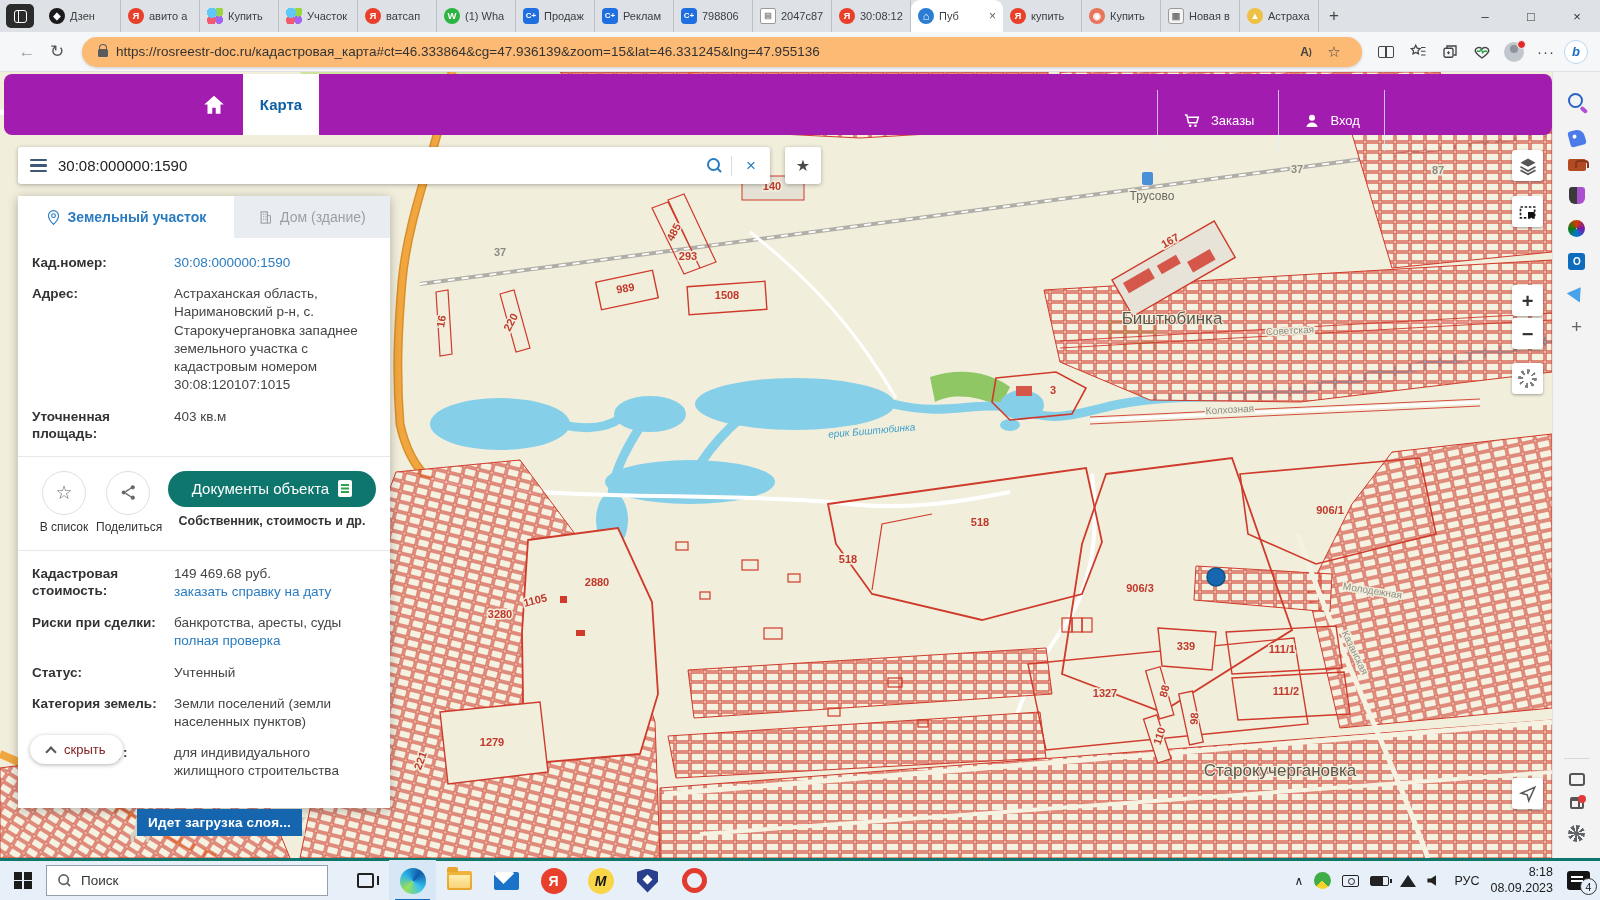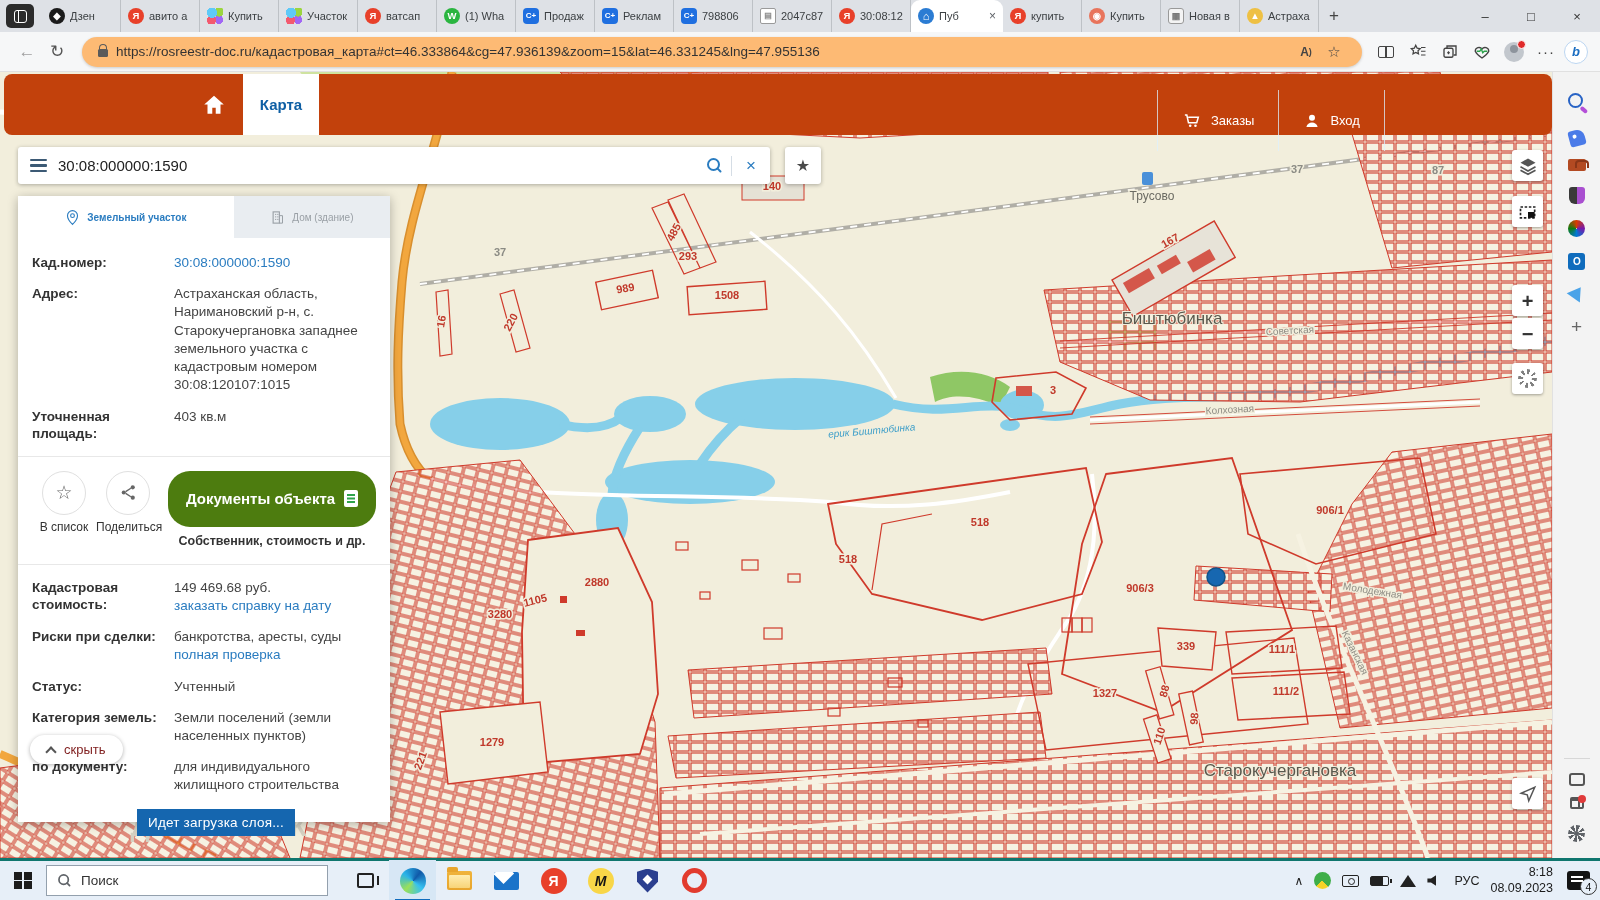--- a/index.html
+++ b/index.html
@@ -62,63 +62,63 @@
   .site{position:absolute;top:72px;left:0;width:1552px;bottom:42px;overflow:hidden;background:#f2eedc}
   svg.map{position:absolute;left:0;top:0}
   text{font-family:"Liberation Sans",sans-serif}
   .ml{fill:#c0392b;font-size:11px;font-weight:bold;paint-order:stroke;stroke:#f2eedc;stroke-width:3px}
   .ml.gray{fill:#8b8b84}
   .ml.city{fill:#59574d;font-size:17px;font-weight:normal;stroke-width:2px}
   .ml.place{fill:#6b6b63;font-size:12px;font-weight:normal}
   .ml.street{fill:#8f8d85;font-size:10px;font-weight:normal}
   .ml.water{fill:#3f9fc9;font-size:10px;font-style:italic;font-weight:normal;stroke:none}
 
-  .site-header{position:absolute;top:2px;left:4px;width:1548px;height:61px;background:#c2410c;border-radius:8px;z-index:5}
+  .site-header{position:absolute;top:2px;left:4px;width:1548px;height:61px;background:#a21caf;border-radius:8px;z-index:5}
   .hdr-home{position:absolute;left:181px;top:0;width:58px;height:100%;display:flex;align-items:center;justify-content:center;cursor:pointer}
   .hdr-tab{position:absolute;left:239px;top:0;width:76px;height:100%;background:#fff;color:#0e5fa4;font-weight:bold;font-size:15px;display:flex;align-items:center;justify-content:center;cursor:pointer}
   .hdr-right{position:absolute;left:1153px;top:16px;height:100%;display:flex}
   .hdr-btn{border-left:1px solid rgba(220,240,255,.75);padding:0 24px;display:flex;align-items:center;gap:9px;color:#fff;font-size:13px;cursor:pointer}
   .hdr-btn:last-child{border-right:1px solid rgba(220,240,255,.75)}
 
   .searchbar{position:absolute;left:18px;top:75px;width:752px;height:37px;background:#fff;border-radius:3px;box-shadow:0 1px 4px rgba(0,0,0,.3);display:flex;align-items:center;z-index:6}
   .burger{width:40px;display:flex;flex-direction:column;gap:3px;align-items:center;cursor:pointer}
   .burger i{display:block;width:17px;height:2.6px;background:#3c5a75;border-radius:1px}
   .s-input{flex:1;font-size:15px;color:#222;border:none;outline:none;font-family:"Liberation Sans",sans-serif}
   .s-mag{width:34px;display:flex;align-items:center;justify-content:center;cursor:pointer;color:#2a7cc0}
   .mag{position:relative;width:15px;height:15px}
   .mag::before{content:"";position:absolute;width:9px;height:9px;border:2px solid currentColor;border-radius:50%;left:0;top:0}
   .mag::after{content:"";position:absolute;width:6px;height:2.2px;background:currentColor;transform:rotate(45deg);left:9px;top:11px;border-radius:1px}
   .s-div{width:1px;height:20px;background:#d5dde5}
   .s-close{width:38px;text-align:center;font-size:17px;color:#2a7cc0;cursor:pointer}
   .fav-box{position:absolute;left:785px;top:75px;width:36px;height:37px;background:#fff;border-radius:3px;box-shadow:0 1px 4px rgba(0,0,0,.3);display:flex;align-items:center;justify-content:center;font-size:16px;color:#4a4a4a;cursor:pointer;z-index:6}
 
   .panel{position:absolute;left:18px;top:124px;width:372px;z-index:6;box-shadow:0 2px 10px rgba(0,0,0,.28)}
   .ptabs{display:flex;height:42px}
-  .ptab{display:flex;align-items:center;justify-content:center;gap:7px;font-size:10px;cursor:pointer}
+  .ptab{display:flex;align-items:center;justify-content:center;gap:7px;font-size:14px;cursor:pointer}
   .ptab.t1{width:58%;background:#fff;color:#2a7cc0;font-weight:bold}
   .ptab.t2{width:42%;background:#e9edf1;color:#9aa0a6}
   .pbody{background:#fff;padding:16px 14px 14px}
   .prow{display:flex;margin-bottom:13px;font-size:13.5px}
   .plabel{width:142px;flex:none;font-weight:bold;color:#333;line-height:1.3}
   .pval{color:#444;line-height:1.35}
   .pval.link, .plink{color:#2a7cc0;cursor:pointer}
   .psep{height:1px;background:#e8e8e8;margin:4px -14px 14px}
   .pactions{display:flex;align-items:flex-start;margin:2px 0 16px}
   .circ-btn{width:64px;text-align:center;cursor:pointer}
   .circ{width:44px;height:44px;border-radius:50%;border:1px solid #e0e0e0;display:flex;align-items:center;justify-content:center;margin:0 auto 5px;font-size:19px;color:#666;background:#fff}
   .circ-label{font-size:12px;color:#333}
   .docs-wrap{flex:1;margin-left:8px;text-align:center}
-  .docs-btn{height:56px;border-radius:22px;background:#4d7c0f;color:#fff;font-weight:bold;font-size:15px;display:flex;align-items:center;justify-content:center;gap:9px;cursor:pointer;border:none;width:100%}
+  .docs-btn{height:36px;border-radius:22px;background:#0f766e;color:#fff;font-weight:normal;font-size:15px;display:flex;align-items:center;justify-content:center;gap:9px;cursor:pointer;border:none;width:100%}
   .doc-ic{width:14px;height:17px;background:#fff;border-radius:2px;position:relative;flex:none}
   .doc-ic::after{content:"";position:absolute;left:3px;top:4px;width:8px;height:1.6px;background:#2fa44c;box-shadow:0 3.5px 0 #2fa44c,0 7px 0 #2fa44c}
   .docs-cap{font-size:12.5px;font-weight:bold;color:#333;margin-top:7px}
 
   .hide-pill{position:absolute;left:30px;top:663px;height:29px;background:#fff;border-radius:15px;box-shadow:0 1px 4px rgba(0,0,0,.3);display:flex;align-items:center;gap:9px;padding:0 17px;font-size:13px;color:#7f1d1d;cursor:pointer;z-index:6}
   .chev-up{width:8px;height:8px;border-left:2px solid #555;border-top:2px solid #555;transform:rotate(45deg);margin-top:4px}
-  .loading-badge{position:absolute;left:137px;top:737px;background:#1566af;color:#fff;font-size:13.5px;font-weight:normal;padding:6px 11px;z-index:6;letter-spacing:.2px}
+  .loading-badge{position:absolute;left:137px;top:737px;background:#1566af;color:#fff;font-size:13.5px;font-weight:bold;padding:6px 11px;z-index:6;letter-spacing:.2px}
 
   .map-btn{position:absolute;left:1512px;width:31px;height:31px;background:#fff;border-radius:3px;box-shadow:0 1px 3px rgba(0,0,0,.35);display:flex;align-items:center;justify-content:center;cursor:pointer;z-index:6}
   .map-btn.zoomtxt{font-size:20px;font-weight:bold;color:#333;line-height:1}
   .spin{width:19px;height:19px;border-radius:50%;background:repeating-conic-gradient(#808080 0 16deg,transparent 16deg 45deg);position:relative}
   .spin::after{content:"";position:absolute;inset:5px;background:#fff;border-radius:50%}
 
   
   .edge-sidebar{position:absolute;top:72px;right:0;width:48px;bottom:42px;background:#f3f3f3;border-left:1px solid #e1e1e1;display:flex;flex-direction:column;align-items:center;padding:10px 0 8px;z-index:7}
   .si{width:24px;height:24px;display:flex;align-items:center;justify-content:center;margin:8px 0;cursor:pointer;position:relative}
   .si-search::before{content:"";width:11px;height:11px;border:2.5px solid #2863c5;border-radius:50%;position:absolute;left:3px;top:3px}

